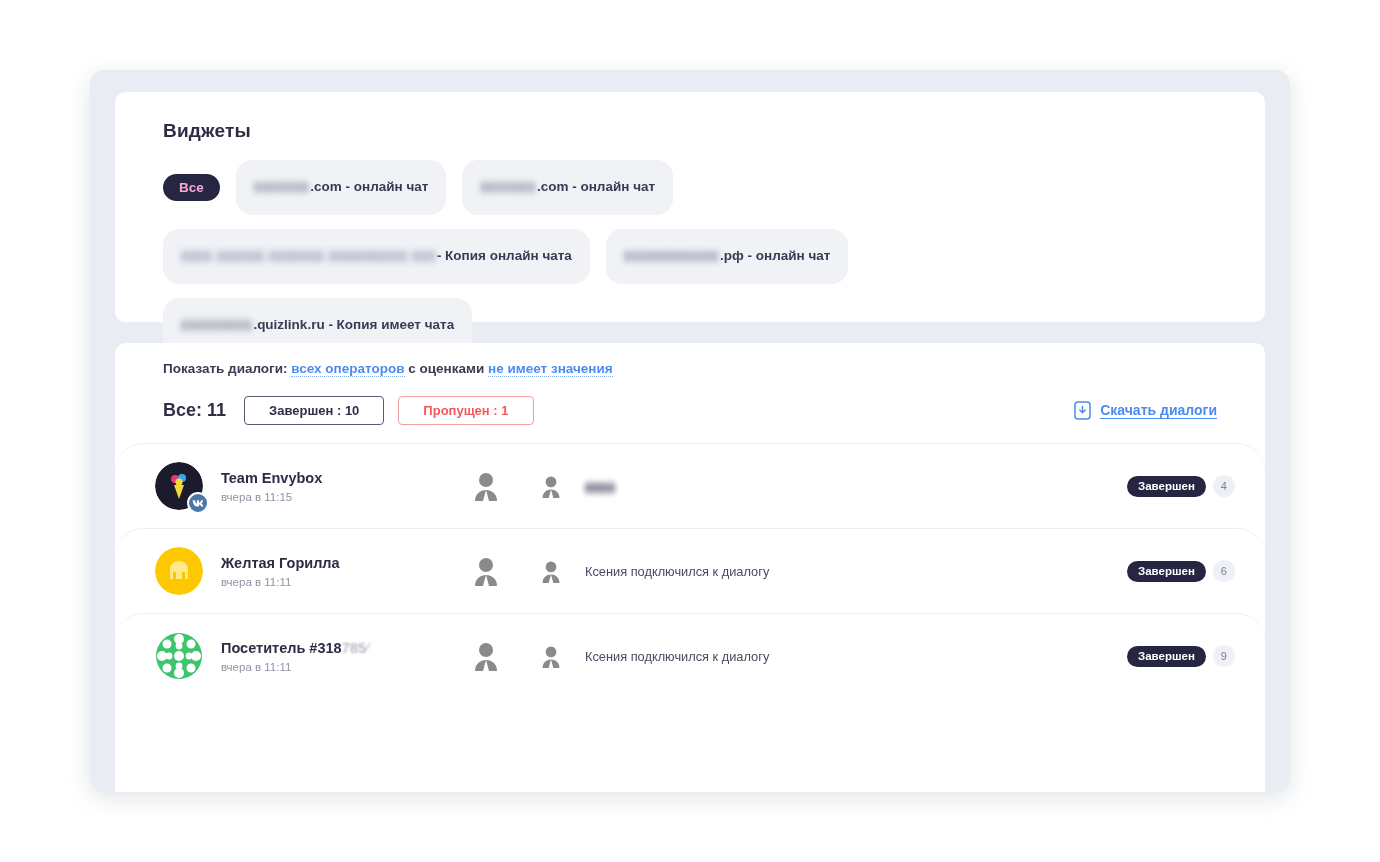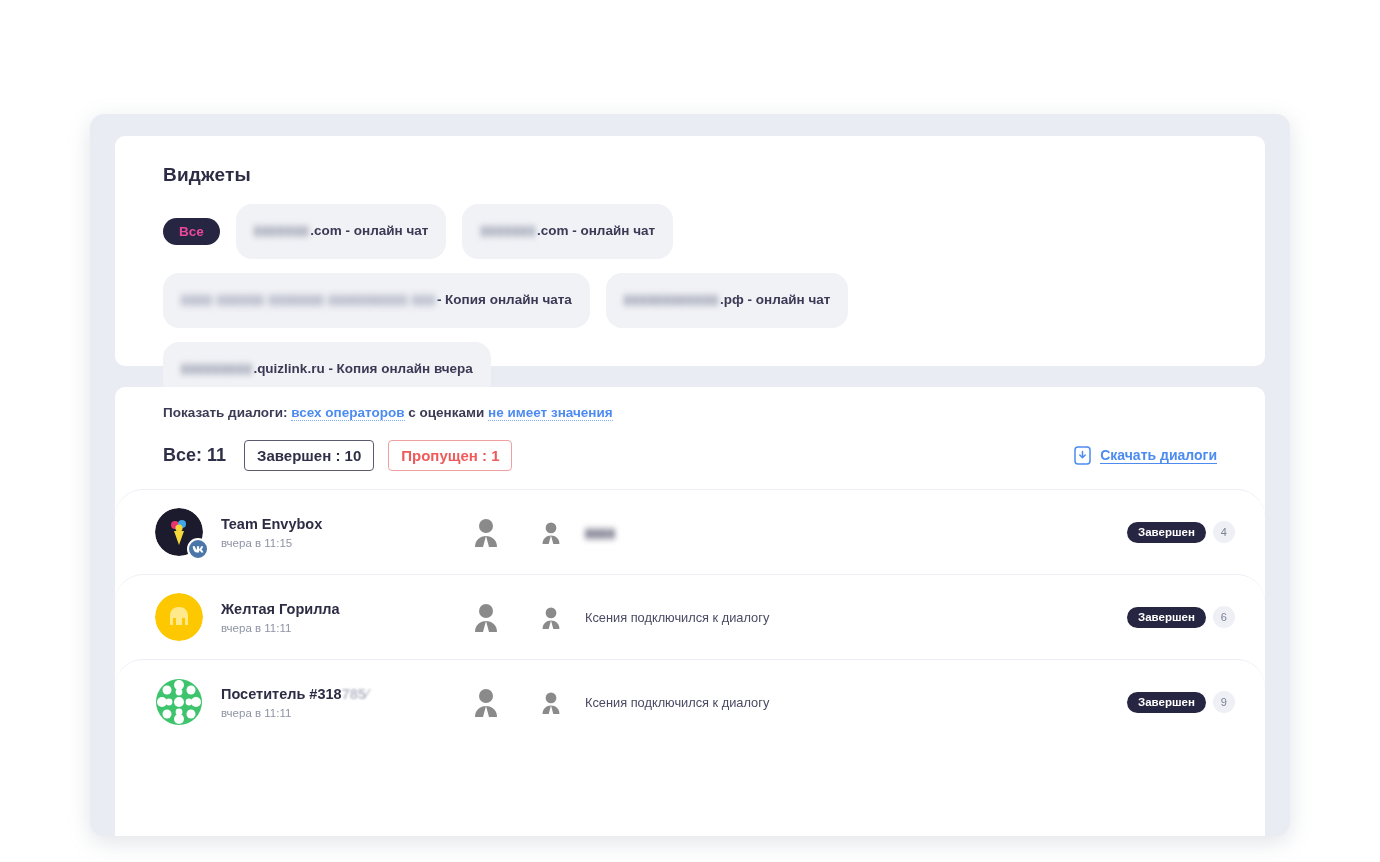--- a/index.html
+++ b/index.html
@@ -13,21 +13,20 @@
 
   
   .outer-panel {
     position: absolute;
     left: 90px; top: 70px;
     width: 1200px; height: 722px;
     background: #e9ecf2;
     border-radius: 14px;
     box-shadow: 0 6px 22px rgba(120,130,150,.22);
     overflow: hidden;
-    margin-top: 44px;
   }
 
   .card {
     position: absolute;
     left: 25px;
     width: 1150px;
     background: #ffffff;
     border-radius: 10px;
   }
   #card-widgets { top: 22px; height: 230px; }
@@ -35,21 +34,21 @@
 
   .card-title {
     font-size: 19px; font-weight: bold; color: #2c2c44;
     padding: 28px 0 0 48px; letter-spacing: .2px;
   }
 
   
   .widget-rows { padding: 18px 0 0 48px; }
   .wrow { display: flex; align-items: center; gap: 16px; margin-bottom: 14px; }
   .chip-all {
-    background: #262642; color: #ec4899; font-size: 13.5px; font-weight: bold;
+    background: #262642; color: #f9a8d4; font-size: 13.5px; font-weight: bold;
     border-radius: 16px; padding: 7px 16px; line-height: 1;
   }
   .chip {
     background: #f1f2f6; color: #3a3a55; font-size: 13.5px; font-weight: bold;
     border-radius: 16px; padding: 20px 18px; line-height: 1.1;
     display: inline-flex; align-items: center; gap: 1px; white-space: nowrap;
   }
   .blur { filter: blur(3.2px); color: #9aa0b0; font-weight: bold; letter-spacing: .5px; }
   .blur-strong { filter: blur(3.6px); color: #a3a9ba; font-weight: bold; letter-spacing: .5px; }
 
@@ -74,21 +73,21 @@
     color: #4c8bf0; border-bottom: 1px dotted #7fb0f5; cursor: pointer;
     font-weight: bold;
   }
 
   
   .counts-row {
     display: flex; align-items: center; padding: 20px 48px 0 48px;
   }
   .count-all { font-size: 18px; font-weight: bold; color: #2f2f48; margin-right: 18px; }
   .count-box {
-    font-size: 15px; font-weight: bold; padding: 7px 12px; border-radius: 4px;
+    font-size: 13px; font-weight: bold; padding: 7px 24px; border-radius: 4px;
     line-height: 1; margin-right: 14px;
   }
   .count-done { border: 1.6px solid #5b5b70; color: #2f2f48; }
   .count-miss { border: 1.6px solid #f0a0a0; color: #f05a5a; }
   .dl {
     margin-left: auto; display: inline-flex; align-items: center; gap: 9px;
     color: #4c8bf0; font-size: 14px; font-weight: bold;
   }
   .dl .txt { border-bottom: 1.4px solid #4c8bf0; }
 
@@ -155,21 +154,21 @@
           </div>
           <div class="chip">
             <span class="blur">▮▮▮▮▮▮▮▮▮▮▮▮</span>
             <span>.рф - онлайн чат</span>
           </div>
         </div>
 
         <div class="wrow">
           <div class="chip">
             <span class="blur">▮▮▮▮▮▮▮▮▮</span>
-            <span>.quizlink.ru - Копия онлайн вчера</span>
+            <span>.quizlink.ru - Копия имеет чата</span>
           </div>
         </div>
 
       </div>
     </div>
 
     <div class="card" id="card-dialogs">
 
 
       <div class="show-line">

